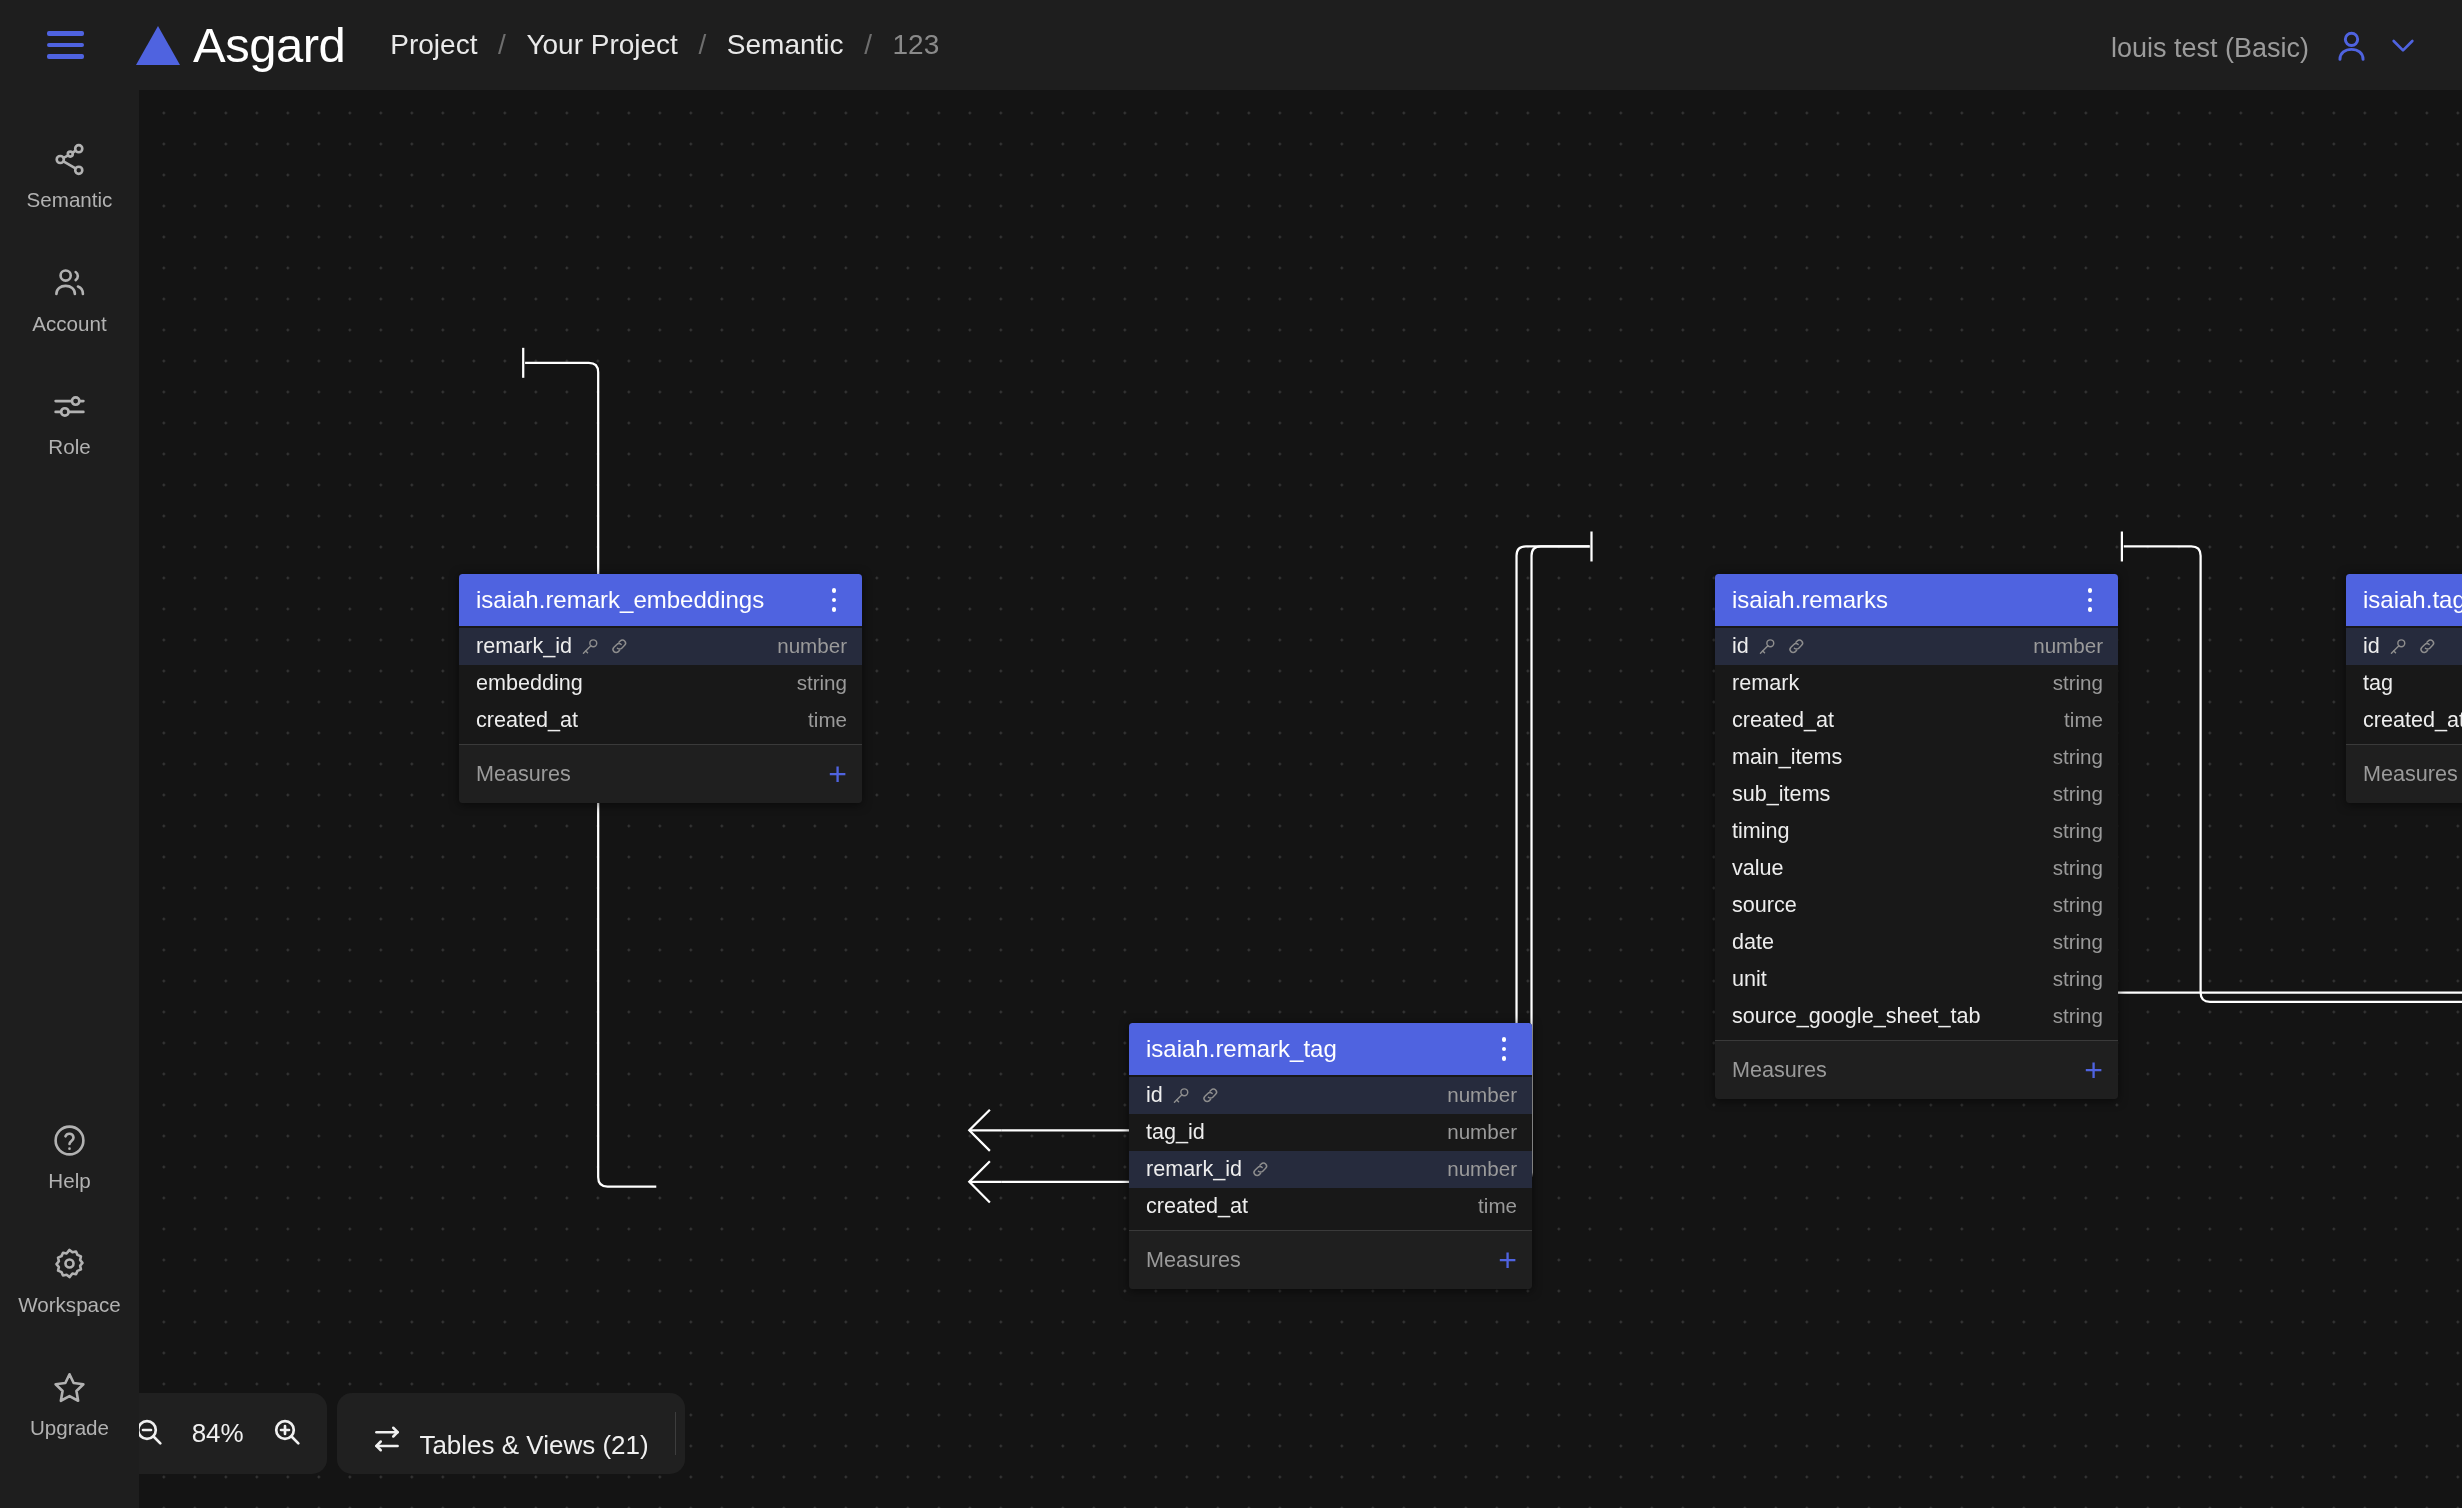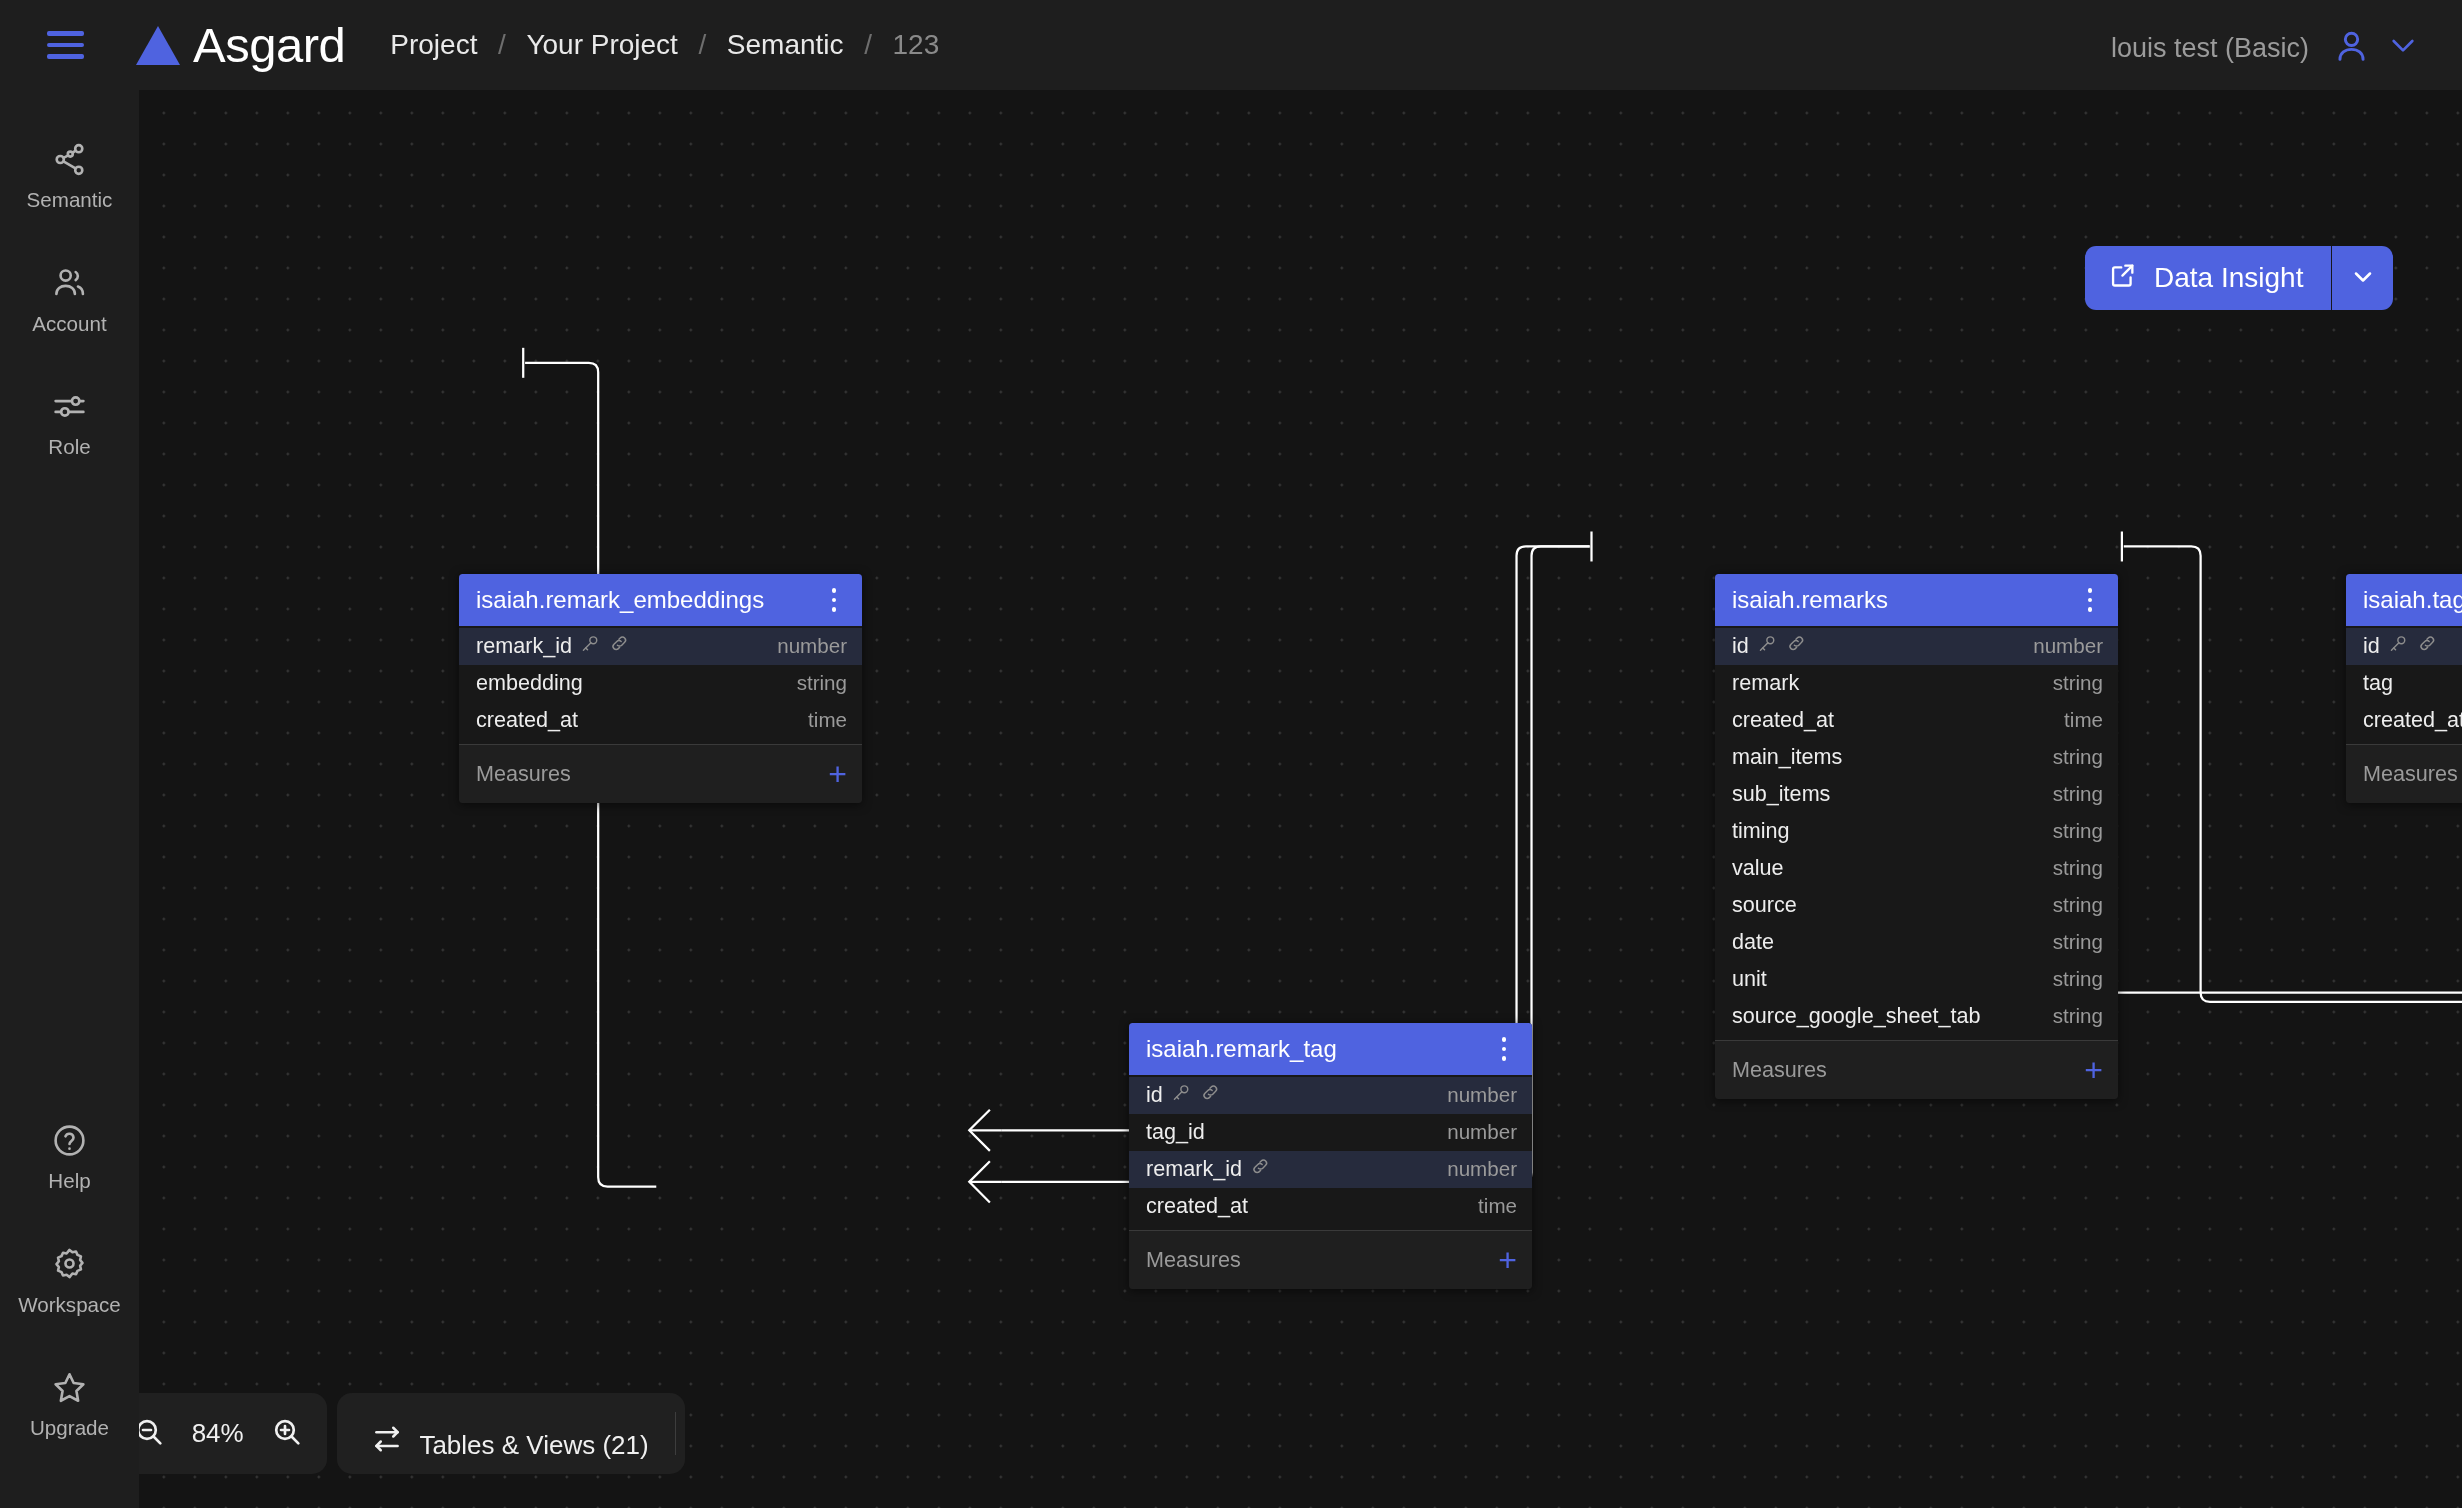--- a/index.html
+++ b/index.html
@@ -121,21 +121,21 @@
   }
   .node-kebab i { width:4.7px; height:4.7px; border-radius:50%; background:#fff; display:block; }
 
   .node-body { background:#181818; padding-top: 1.9px; }
   .col-row {
     height: 37px; display:flex; align-items:center;
     padding: 0 15px 0 17px;
     font-size: 21.6px; color:#ededed;
   }
   .col-row.hl { background:#262b3d; }
-  .col-name { display:flex; align-items:flex-start; gap:8.4px; flex:1; white-space:nowrap; }
+  .col-name { display:flex; align-items:center; gap:8.4px; flex:1; white-space:nowrap; }
   .col-type { color:#9a9a9a; font-size: 20.6px; }
   .ico-key, .ico-link { display:inline-flex; align-items:center; }
 
   .node-divider { height:0.9px; background:#3a3a3a; margin: 5.6px 0 0; }
   .measures-row {
     height: 58px; display:flex; align-items:center;
     padding: 0 15px 0 17px; background:#1f1f1f;gap:48px;
   }
   .measures-lbl { flex:1; color:#9a9a9a; font-size: 21.6px; }
   .measures-plus { color:#4f63e0; font-size: 32px; line-height:1; cursor:pointer; }
@@ -301,39 +301,20 @@
 
     <path d="M 908 1143 L 886 1165 L 908 1187" fill="none" stroke="#ffffff" stroke-width="2.4"></path>
     <line x1="886" y1="1165" x2="920" y2="1165" stroke="#ffffff" stroke-width="2.4"></line>
 
     <path d="M 2118 487 L 2190 487 Q 2200 487 2200 497 L 2200 963 Q 2200 973 2210 973 L 2480 973" fill="none" stroke="#ffffff" stroke-width="2.4"></path>
     <line x1="2116" y1="471" x2="2116" y2="503" stroke="#ffffff" stroke-width="2.4"></line>
 
     <line x1="2020" y1="963" x2="2480" y2="963" stroke="#ffffff" stroke-width="2.4"></line>
   </svg>
 
-  <div id="insight-wrap">
-    <button id="insight-main">
-      <span>
-        <svg width="28" height="28" viewBox="0 0 24 24" fill="none" stroke="#ffffff" stroke-width="2" stroke-linecap="round" stroke-linejoin="round">
-          <path d="M14 4h6v6"></path>
-            <path d="M20 4l-8.5 8.5"></path>
-          <path d="M18.5 14v5.5a1.5 1.5 0 0 1-1.5 1.5H5a1.5 1.5 0 0 1-1.5-1.5V7A1.5 1.5 0 0 1 5 5.5h5.5"></path>
-        </svg>
-      </span>
-      <span>Data Insight</span>
-    </button>
-    <button id="insight-caret">
-      <span>
-        <svg width="28" height="28" viewBox="0 0 24 24" fill="none" stroke="#ffffff" stroke-width="2.2" stroke-linecap="round" stroke-linejoin="round">
-          <polyline points="6 9 12 15 18 9"></polyline>
-        </svg>
-      </span>
-    </button>
-  </div>
 
   <div id="nodes-layer">
       <div class="node" style="left: 320px; top: 484px;">
         <div class="node-header">
           <span class="node-title">isaiah.remark_embeddings</span>
           <span class="node-kebab">
             <i></i>
             <i></i>
             <i></i>
           </span>

